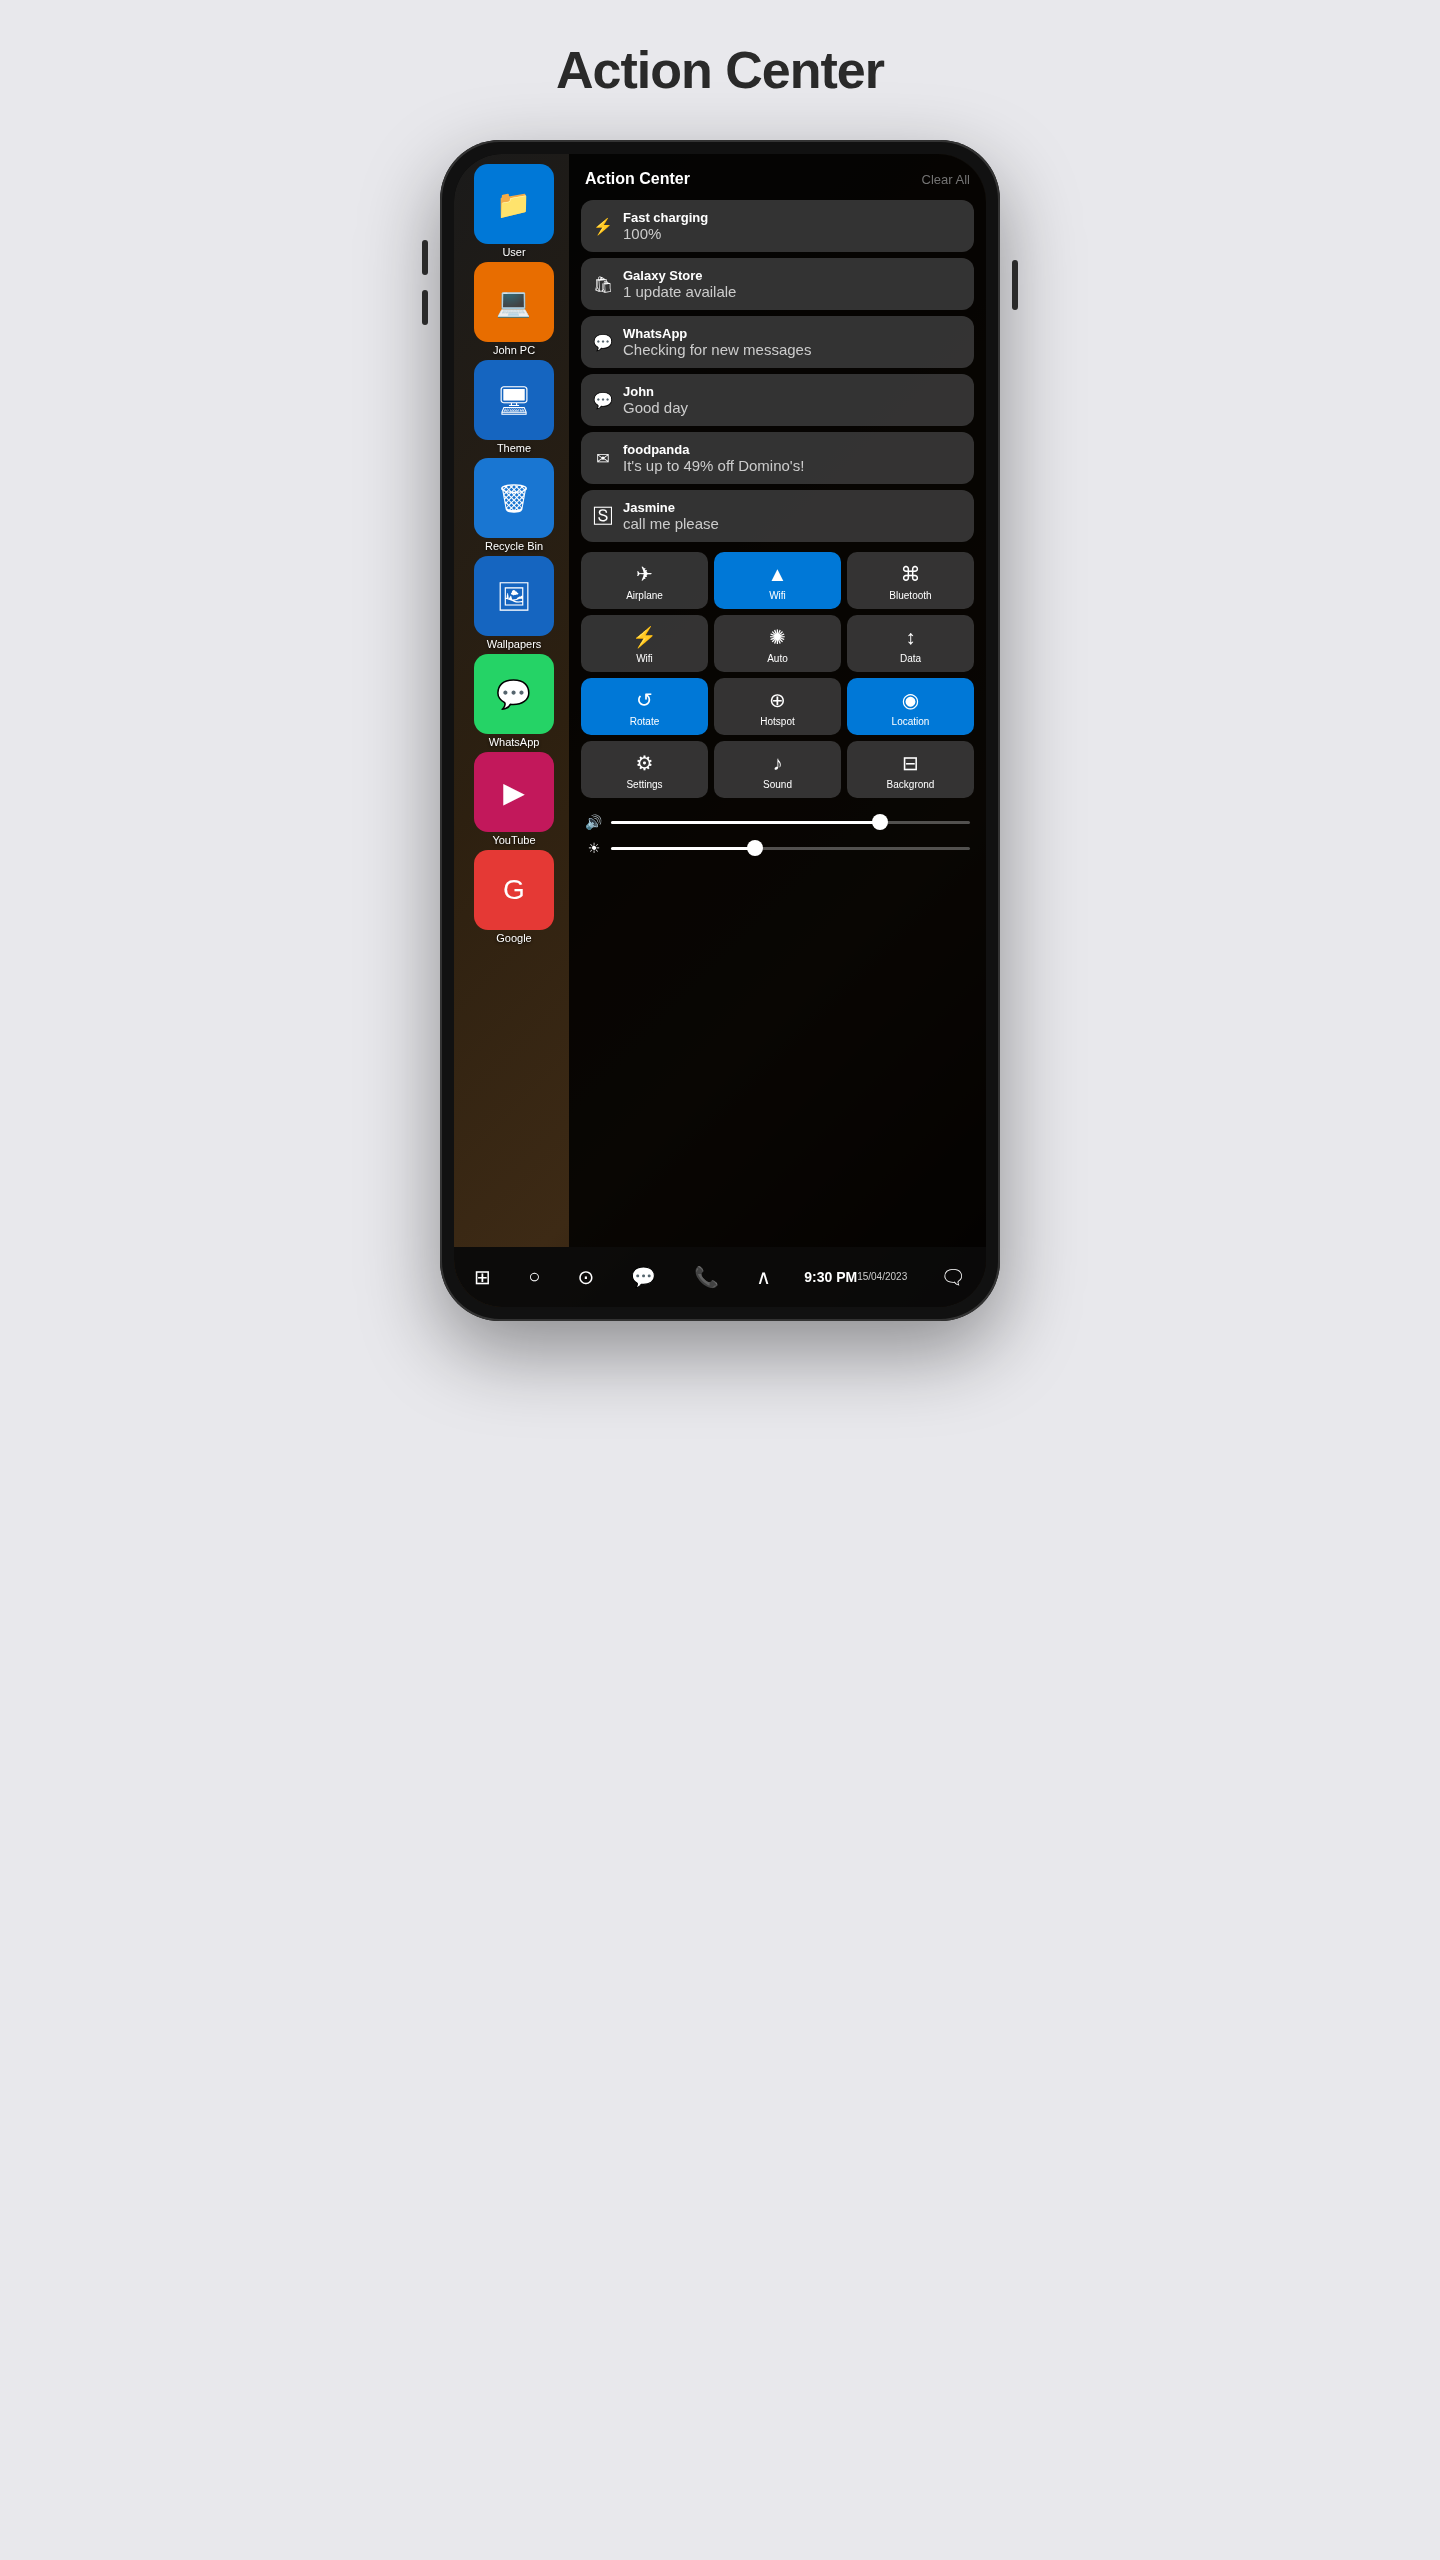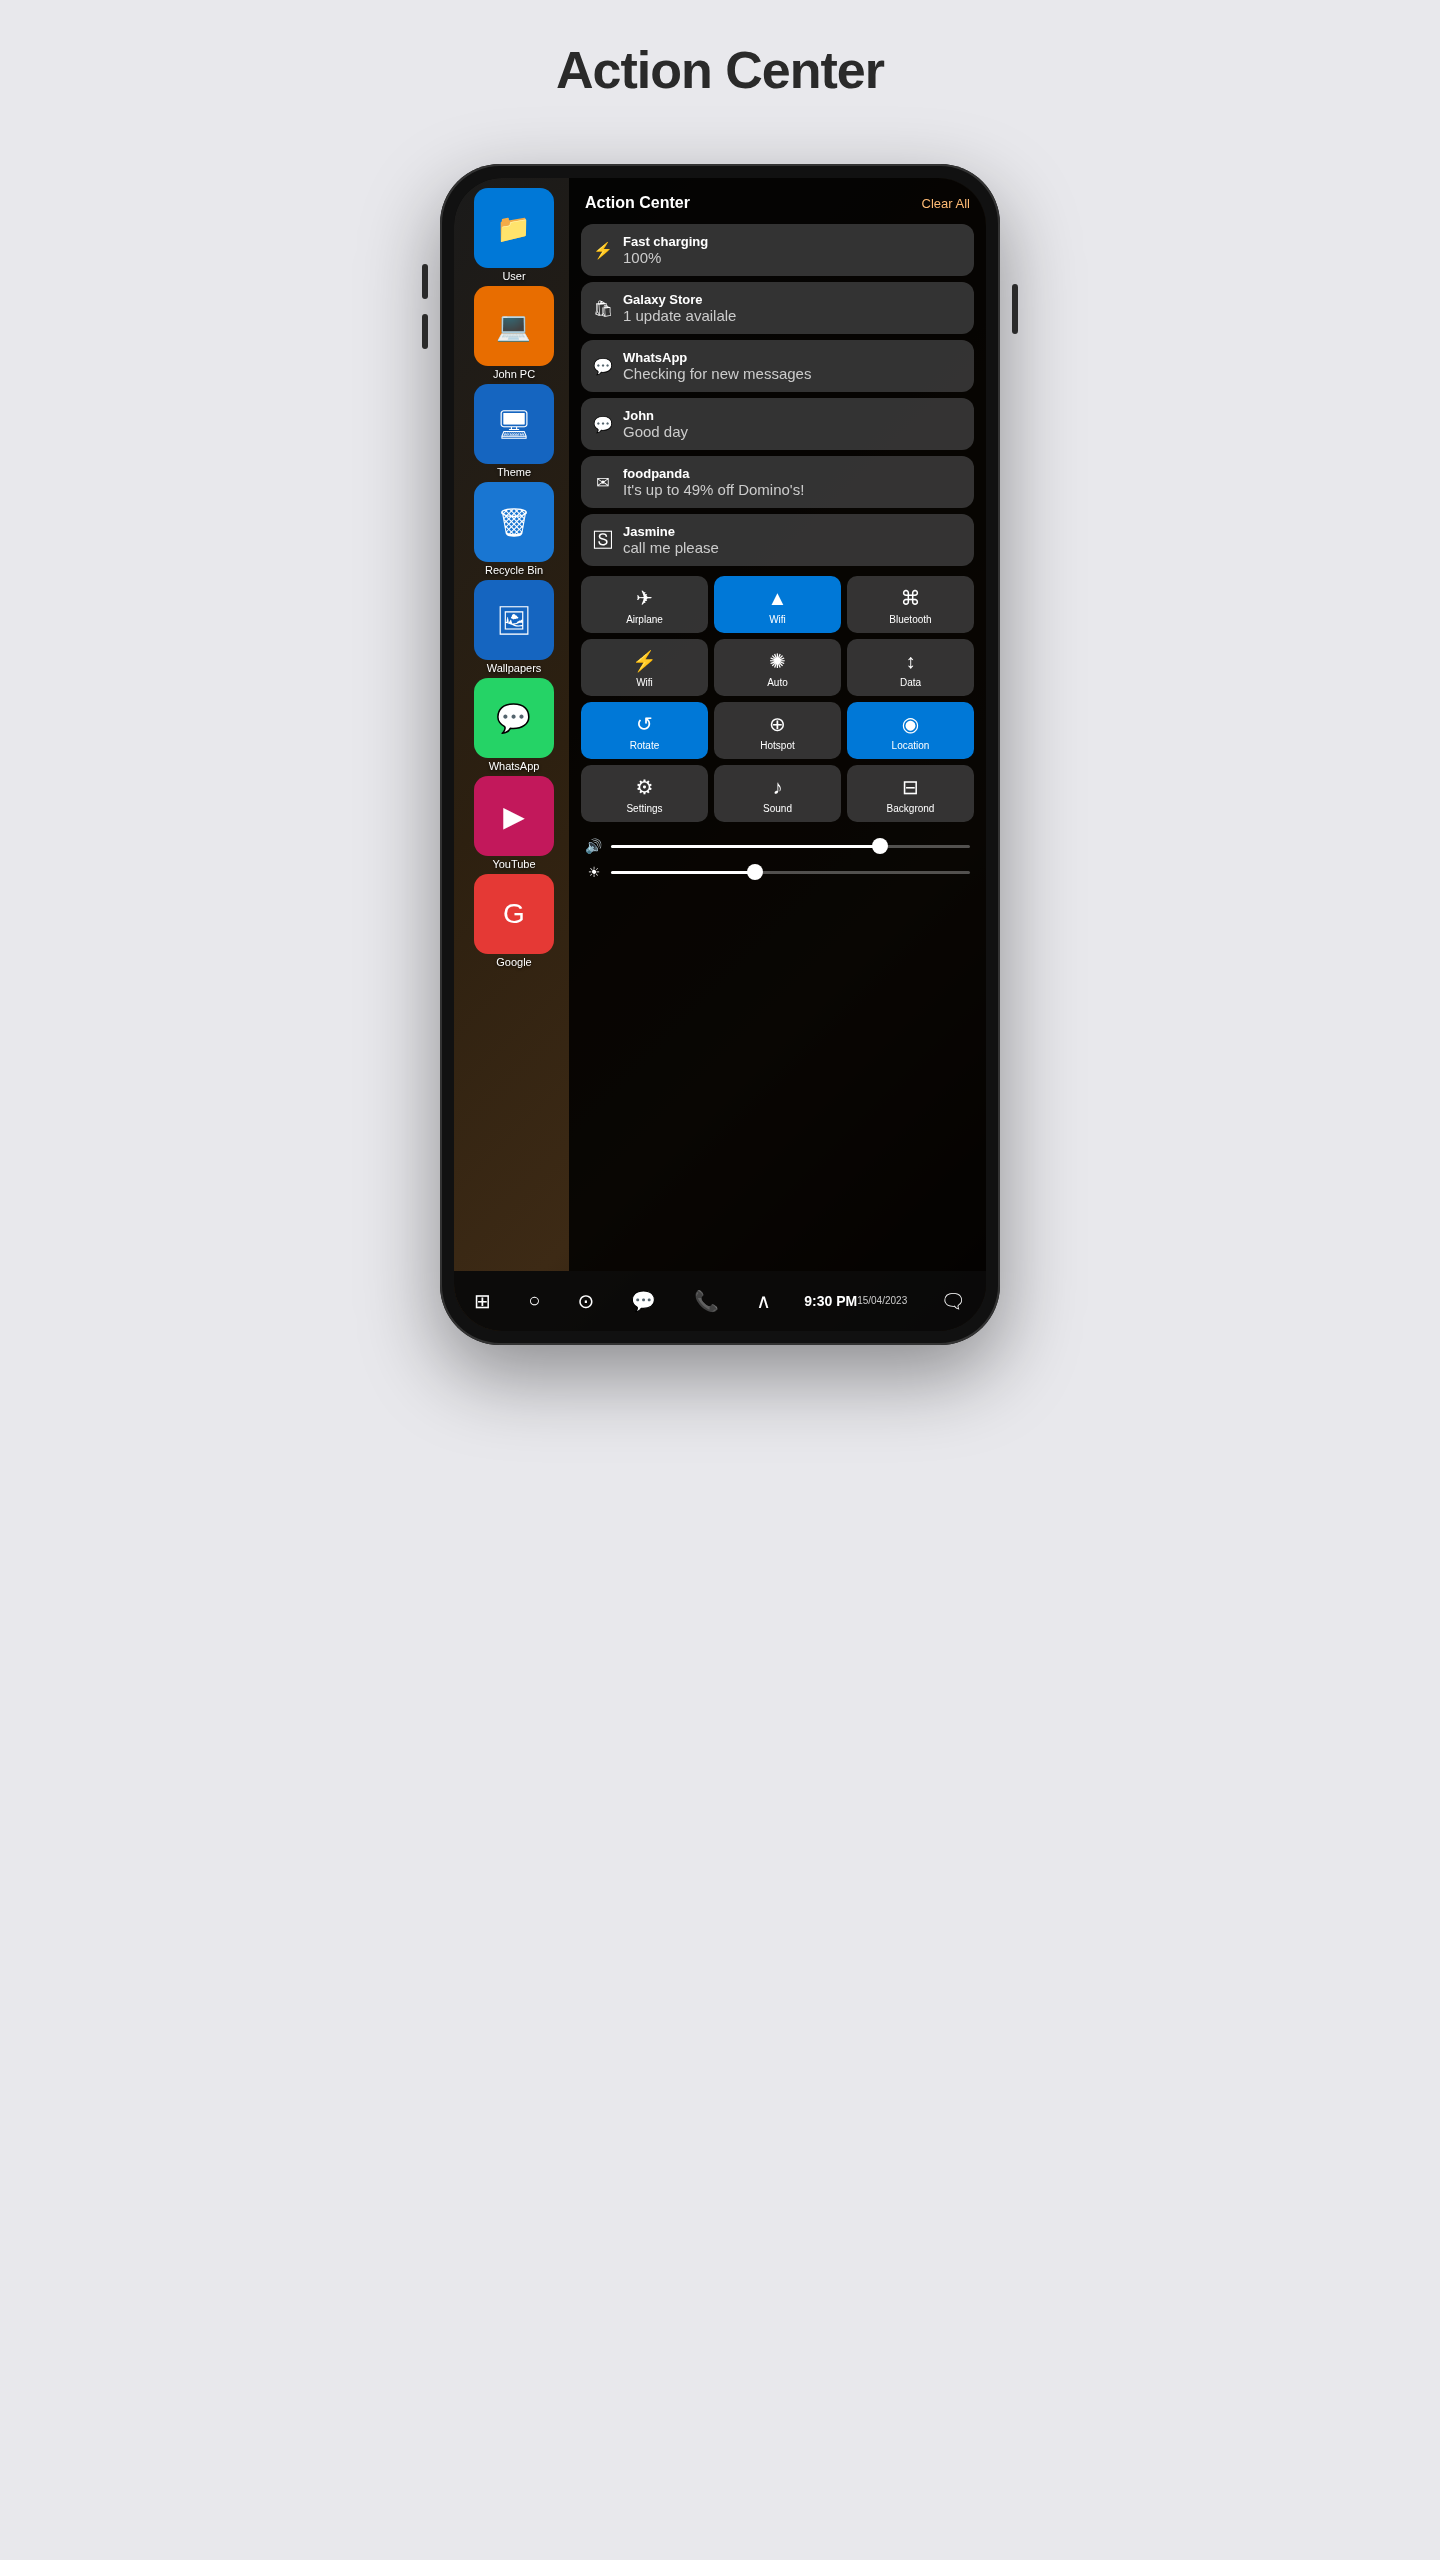--- a/index.html
+++ b/index.html
@@ -11,21 +11,20 @@
       min-height: 100vh;
       font-family: 'Segoe UI', Arial, sans-serif;
       padding: 40px 0 60px;
     }
 
     .page-wrapper {
       display: flex;
       flex-direction: column;
       align-items: center;
       width: 720px;
-      gap: 24px;
     }
 
     .page-title {
       font-size: 52px;
       font-weight: 700;
       color: #2a2a2a;
       margin-bottom: 40px;
       letter-spacing: -1px;
     }
 
@@ -127,21 +126,21 @@
     }
 
     .action-header-title {
       font-size: 16px;
       font-weight: 700;
       color: white;
     }
 
     .action-header-clear {
       font-size: 13px;
-      color: #fdba74;
+      color: #737373;
       cursor: pointer;
     }
 
     
     .notification-list {
       display: flex;
       flex-direction: column;
       gap: 6px;
       margin-bottom: 10px;
     }

